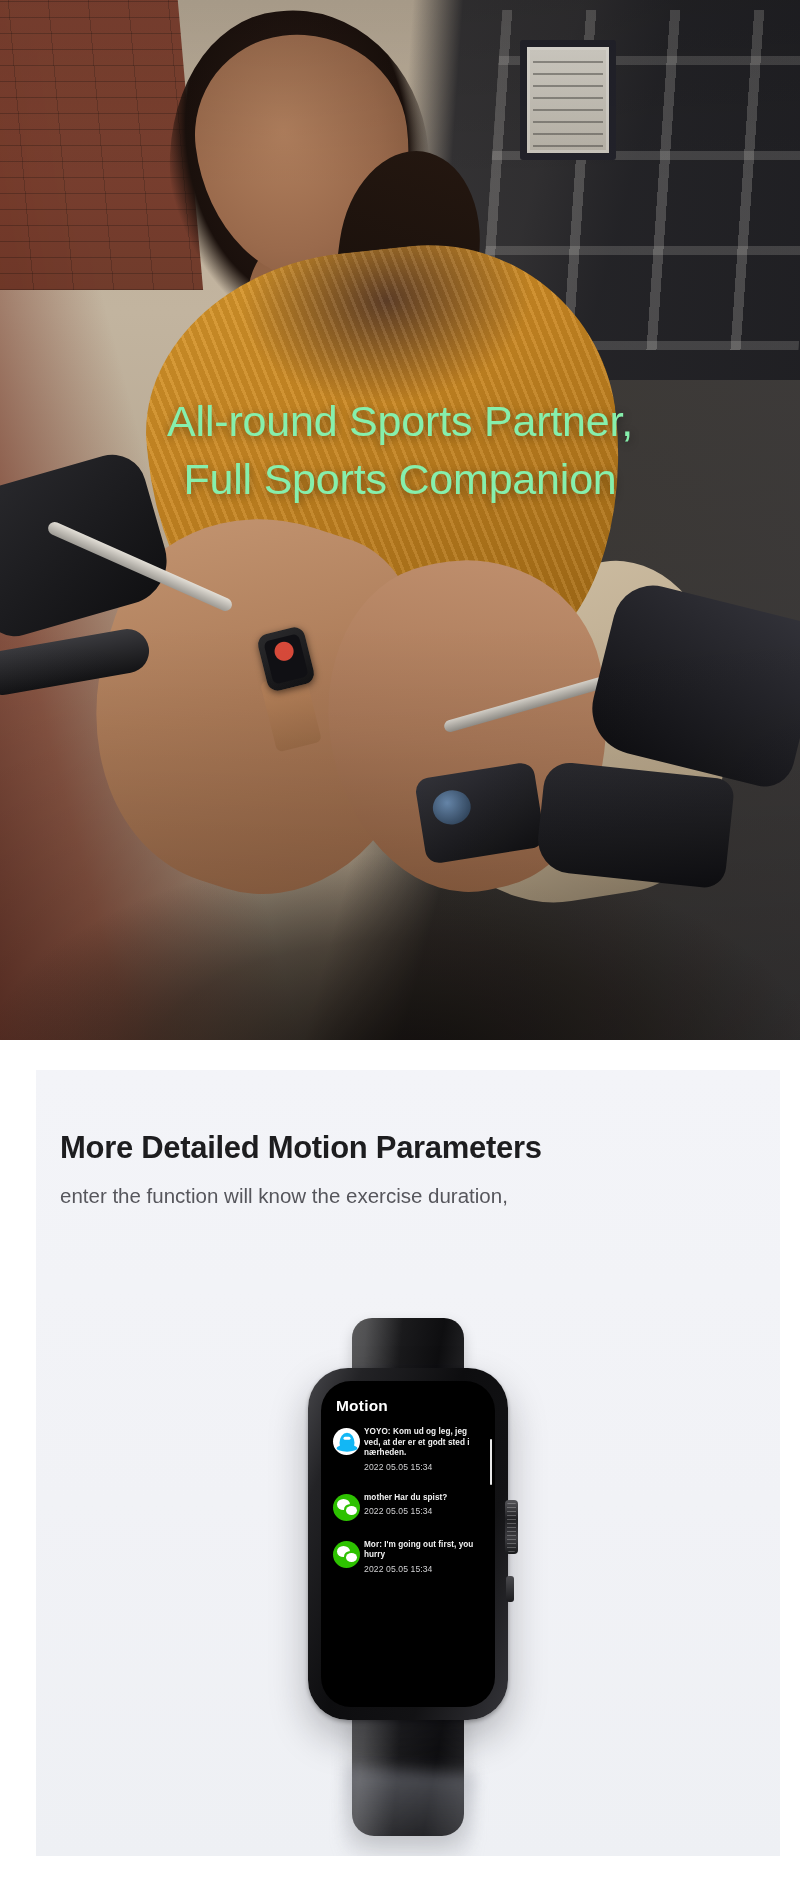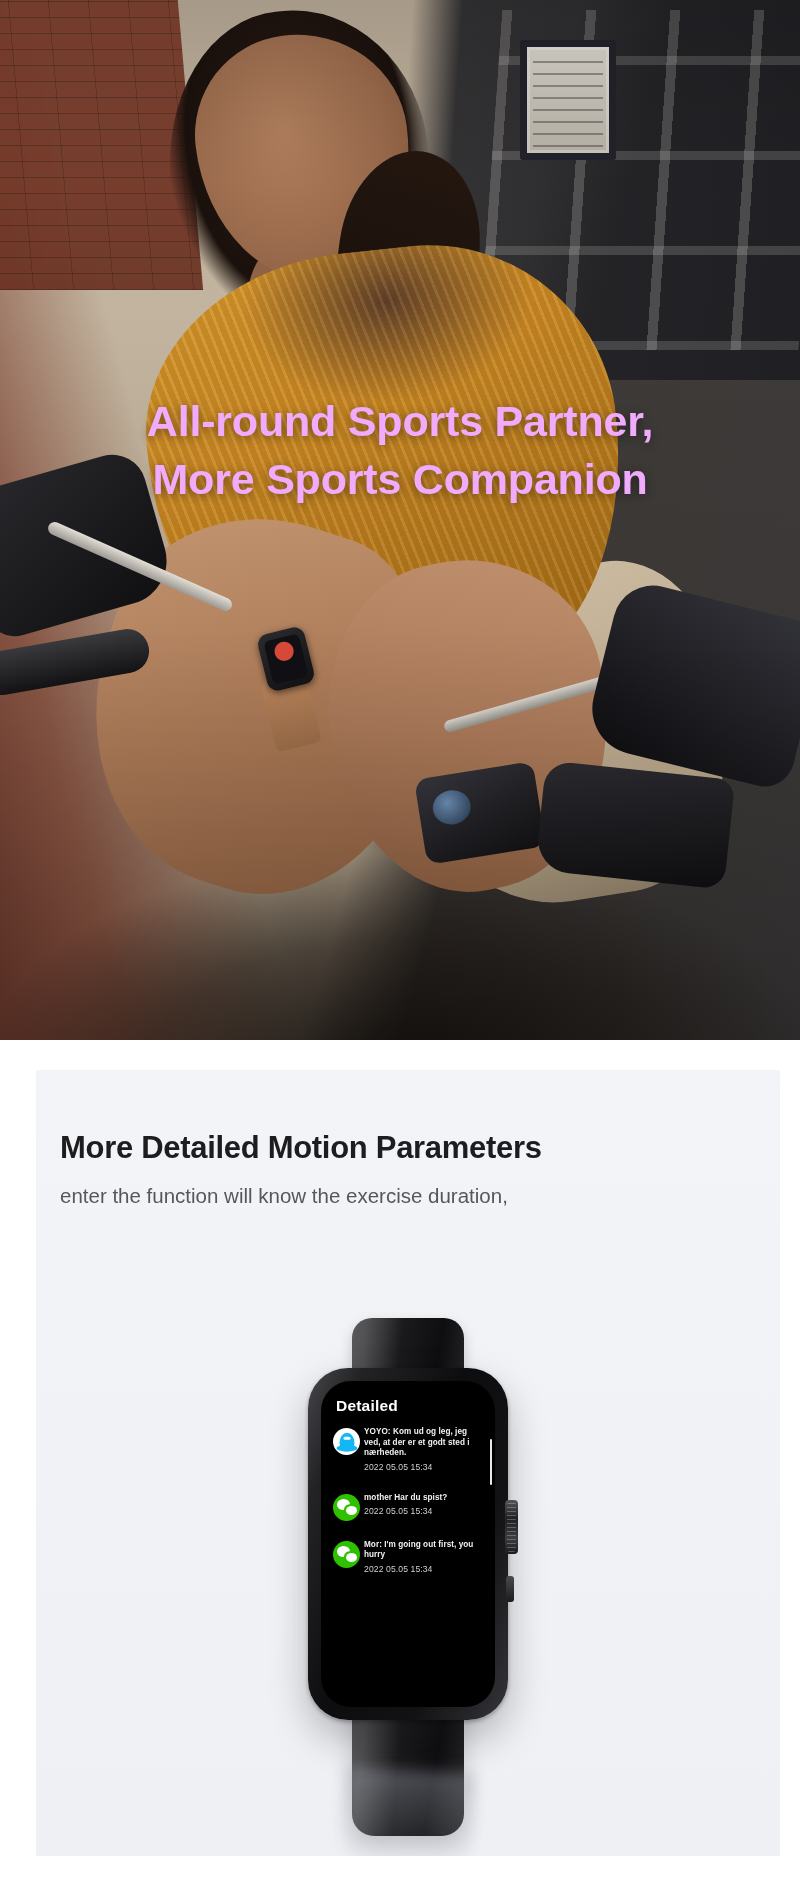--- a/index.html
+++ b/index.html
@@ -265,24 +265,24 @@
     background:
       linear-gradient(180deg, rgba(0,0,0,.10) 0%, rgba(0,0,0,0) 18%, rgba(0,0,0,0) 60%, rgba(0,0,0,.18) 100%);
     pointer-events: none;
   }
 
   .hero-headline {
     position: absolute;
     left: 0; right: 0;
     top: 392px;
     text-align: center;
-    color: #f0abfc;
+    color: #86efac;
     font-size: 43px;
     line-height: 58px;
-    font-weight: 700;
+    font-weight: 400;
     letter-spacing: -0.2px;
     text-shadow: 0 2px 10px rgba(0,0,0,.42);
     padding: 0 28px;
   }
   .hero-headline .hl-line { display: block; }
 
   
   .section {
     position: absolute;
     left: 8px; top: 1040px;
@@ -521,21 +521,21 @@
     <div class="bike-grip"></div>
     <div class="bike-right-bar"></div>
     <div class="bike-right"></div>
     <div class="bike-pedal"></div>
     <div class="bike-shoe"></div>
 
     <div class="hero-vignette"></div>
 
     <h1 class="hero-headline">
       <span class="hl-line">All-round Sports Partner,</span>
-      <span class="hl-line">More Sports Companion</span>
+      <span class="hl-line">Full Sports Companion</span>
     </h1>
   </div>
 
   <div class="section">
     <div class="card">
 
       <h2 class="card-title">More Detailed Motion Parameters</h2>
 
       <p class="card-body">
         <span class="bl">enter the function will know the exercise duration,</span>
@@ -544,21 +544,21 @@
       <div class="watch-stage">
         <div class="band-top"></div>
         <div class="band-bottom"></div>
         <div class="watch-shadow"></div>
 
         <div class="watch-case">
           <div class="watch-crown"></div>
           <div class="watch-btn"></div>
 
           <div class="watch-screen">
-            <div class="screen-title">Detailed</div>
+            <div class="screen-title">Motion</div>
             <div class="screen-scrollbar"></div>
 
             <div class="msg-list">
 
               <div class="msg-row">
                 <div class="msg-avatar qq">
                   <span class="qq-bird"></span>
                 </div>
                 <div class="msg-text">
                   <div class="msg-body">YOYO: Kom ud og leg, jeg ved, at der er et godt sted i nærheden.</div>

